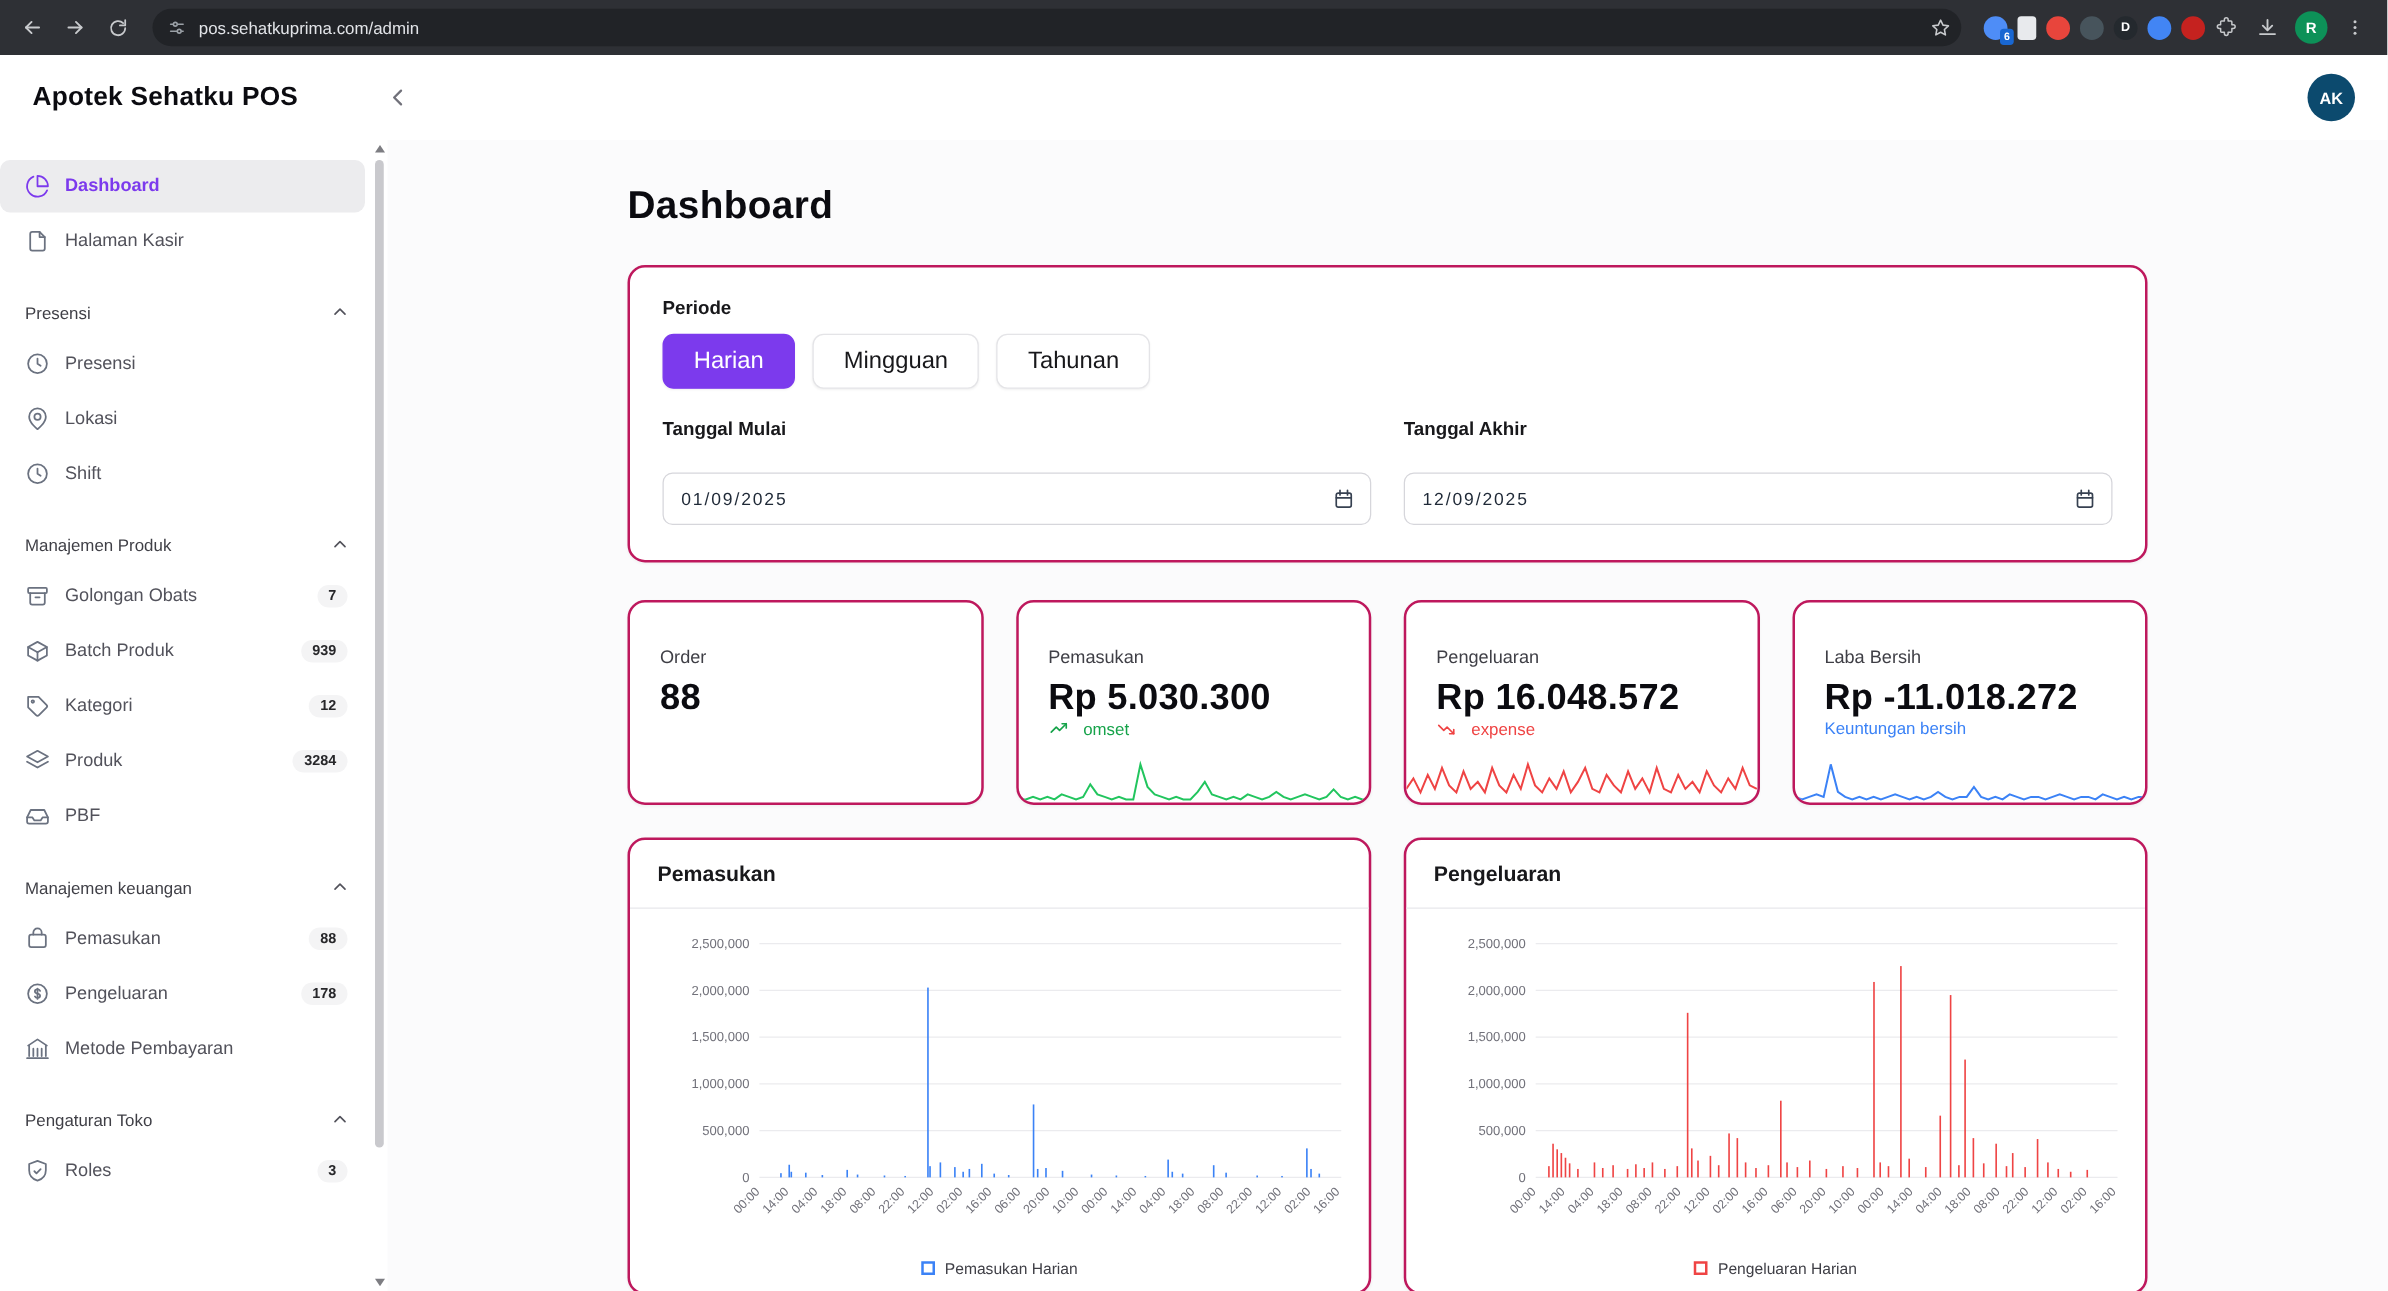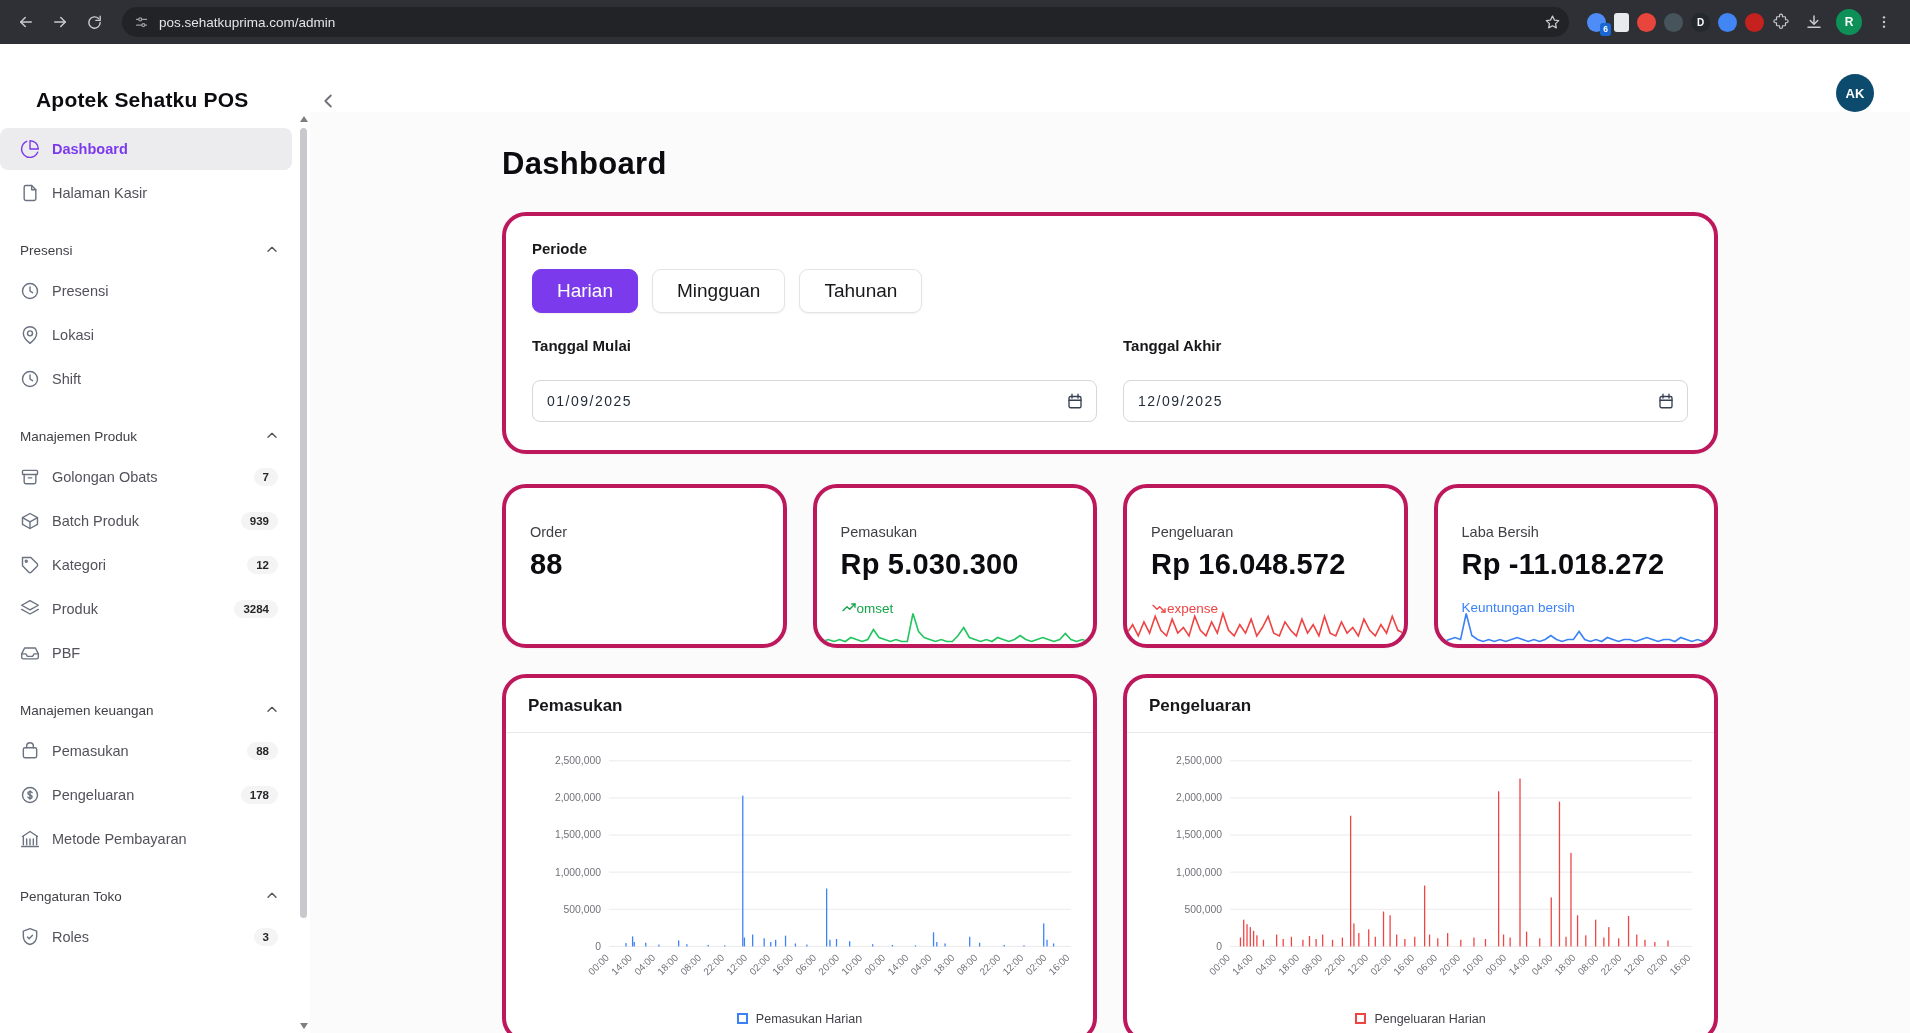--- a/index.html
+++ b/index.html
@@ -14,21 +14,21 @@
   .url-text{color:#e2e4e8;font-size:13.5px;flex:1;white-space:nowrap;overflow:hidden}
   .star{color:#c8cacd;display:flex}
   .tb-ext{display:flex;align-items:center;gap:8px;padding:0 6px}
   .ext-circle{width:19px;height:19px;border-radius:50%;position:relative;display:flex;align-items:center;justify-content:center;color:#fff;font-size:10px;font-weight:700;cursor:pointer}
   .ext-badge{position:absolute;right:-5px;bottom:-4px;background:#1967d2;color:#fff;font-size:8.5px;line-height:1;padding:2px 3px;border-radius:3px;font-weight:700}
   .ext-doc{width:15px;height:19px;background:#e8eaed;border-radius:3px;cursor:pointer}
   .ext-puzzle{color:#c7c9cc;display:flex;cursor:pointer}
   .tb-avatar{width:26px;height:26px;border-radius:50%;background:#0d9158;color:#fff;font-size:12px;font-weight:700;display:flex;align-items:center;justify-content:center;margin:0 4px;cursor:pointer}
 
   
-  .app-header{height:68px;background:#fff;display:flex;align-items:flex-end;padding:0 36px}
+  .app-header{height:68px;background:#fff;display:flex;align-items:center;padding:0 26px}
   .app-title{font-size:21px;font-weight:800;letter-spacing:.2px;color:#0b0b10}
   .collapse-btn{margin-left:70px;color:#71717a;display:flex;cursor:pointer}
   .header-avatar{margin-left:auto;width:38px;height:38px;border-radius:50%;background:#0c4a6e;color:#fff;display:flex;align-items:center;justify-content:center;font-size:13px;font-weight:700;cursor:pointer}
 
   
   .app-body{display:flex;height:921px}
   .sidebar{width:310px;background:#fff;position:relative;padding:16px 18px 0 0;flex:0 0 auto}
   .side-inner{width:292px}
   .side-item{display:flex;align-items:center;gap:12px;height:42px;margin-bottom:2px;padding:0 14px 0 20px;font-size:14.5px;color:#52525b;border-radius:8px;cursor:pointer}
   .side-item svg{flex:0 0 auto;color:#6b7280}
@@ -40,41 +40,41 @@
   .sb-scroll{position:absolute;top:0;right:0;width:13px;height:100%}
   .sb-arrow{position:absolute;left:3px;width:0;height:0;border-left:4px solid transparent;border-right:4px solid transparent}
   .sb-arrow.up{top:4px;border-bottom:6px solid #7d7d82}
   .sb-arrow.down{bottom:4px;border-top:6px solid #7d7d82}
   .sb-thumb{position:absolute;top:16px;left:3px;width:7px;height:790px;background:#c9c9cd;border-radius:4px;cursor:pointer}
 
   .main{flex:1;overflow:hidden;padding-top:26px}
   .main-inner{width:1216px;margin:0 auto}
   .page-title{font-size:31px;font-weight:800;color:#0b0b10;margin:8px 0 30px;letter-spacing:.3px}
 
-  .card{background:#fff;border:4px solid #be185d;border-radius:24px;box-shadow:0 1px 2px rgba(0,0,0,.04)}
+  .card{background:#fff;border:2px solid #be185d;border-radius:14px;box-shadow:0 1px 2px rgba(0,0,0,.04)}
 
   
   .filter-card{padding:24px 26px 28px}
   .filter-label{font-size:15px;font-weight:700;margin-bottom:12px}
   .period-row{display:flex;gap:14px}
   .period-btn{padding:10px 24px;border-radius:9px;font-size:19px;font-weight:400;background:#fff;border:1px solid #e4e4e7;box-shadow:0 1px 2px rgba(0,0,0,.06);color:#18181b;cursor:pointer;font-family:inherit}
   .period-btn.active{background:#7c3aed;color:#fff;border-color:#7c3aed}
   .date-row{display:flex;gap:26px;margin-top:24px}
   .date-col{flex:1}
   .date-label{font-size:15px;font-weight:700;margin-bottom:26px}
   .date-input{height:42px;border:1px solid #d6d6db;border-radius:8px;display:flex;align-items:center;padding:0 12px 0 14px;font-size:14px;color:#1f2937;background:#fff;cursor:text}
   .date-value{letter-spacing:1.5px}
   .date-input .cal{margin-left:auto;color:#374151;display:flex}
 
   
   .stats{display:grid;grid-template-columns:repeat(4,1fr);gap:26px;margin-top:30px}
   .stat-card{height:164px;padding:36px 24px;position:relative;overflow:hidden}
   .stat-label{font-size:14.5px;color:#3f3f46}
   .stat-value{font-size:29px;font-weight:800;color:#0b0b10;margin-top:8px;letter-spacing:.2px;white-space:nowrap}
-  .stat-sub{display:flex;align-items:center;gap:0;font-size:13.5px;margin-top:19px}
+  .stat-sub{display:flex;align-items:center;gap:12px;font-size:13.5px;margin-top:0}
   .stat-sub.green{color:#16a34a}.stat-sub.red{color:#ef4444}.stat-sub.blue{color:#3b82f6}
   .spark{position:absolute;left:0;right:0;bottom:0;height:36px;width:100%;display:block}
 
   
   .charts{display:grid;grid-template-columns:1fr 1fr;gap:26px;margin-top:26px}
   .chart-card{padding:0 0 12px}
   .chart-head{font-size:17px;font-weight:700;padding:18px 22px 16px;border-bottom:1px solid #e8e8ec}
   .chart-body{padding:12px 18px 0}
   .chart-body svg{width:100%;display:block}
   .legend{display:flex;align-items:center;justify-content:center;gap:8px;font-size:12.5px;color:#3f3f46;margin-top:2px}

